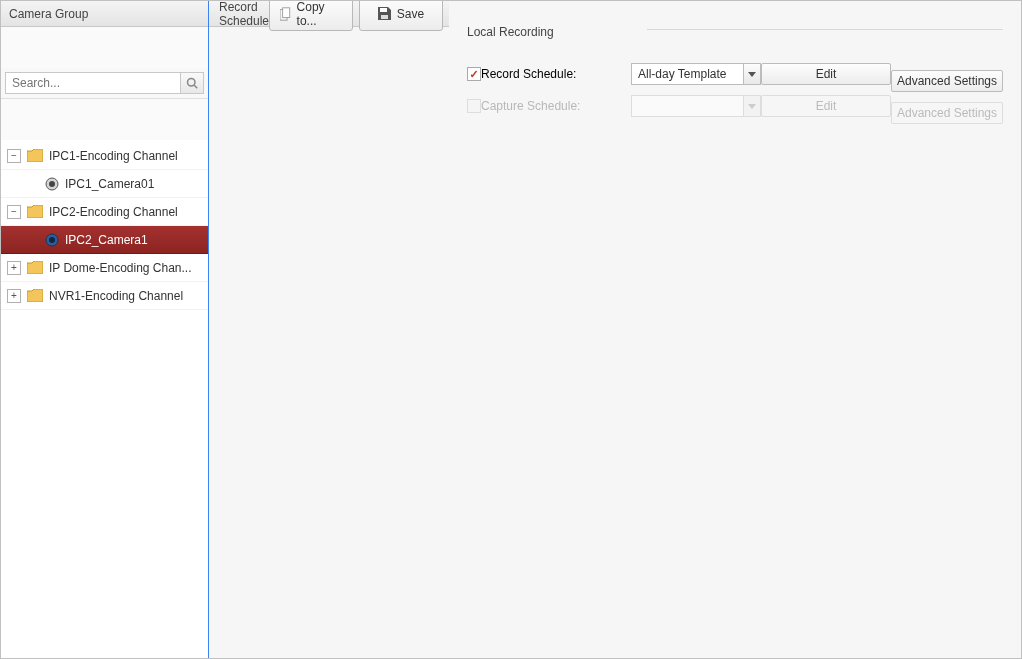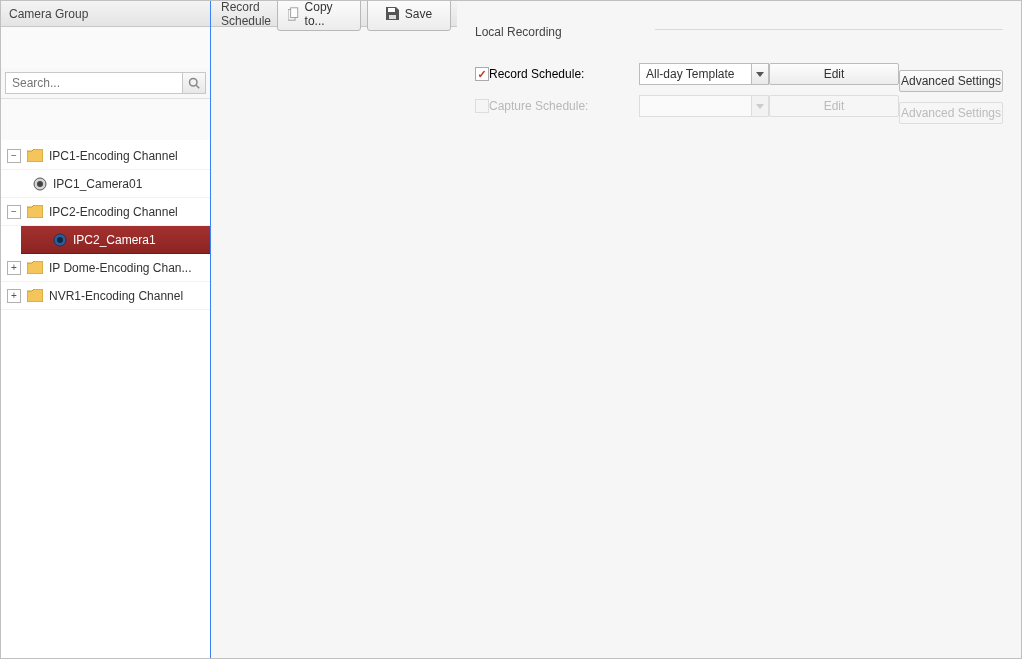--- a/index.html
+++ b/index.html
@@ -70,21 +70,21 @@
       align-items: center;
       padding-left: 6px;
       color: #333;
       cursor: pointer;
       white-space: nowrap;
       overflow: hidden;
       text-overflow: ellipsis;
       border-bottom: 1px solid #f2f2f2;
     }
     .tree-child {
-      padding-left: 32px;
+      padding-left: 44px;
     }
     .tree-node .expander {
       width: 14px;
       height: 14px;
       border: 1px solid #b0b0b0;
       background: #fff;
       color: #555;
       font-size: 10px;
       line-height: 12px;
       text-align: center;
@@ -104,21 +104,20 @@
       flex-shrink: 0;
     }
     .tree-node .label {
       overflow: hidden;
       text-overflow: ellipsis;
     }
     .tree-selected {
       background: linear-gradient(#a3312f, #8c2422);
       color: #fff;
       border-bottom: 1px solid #6d1b19;
-      margin-left: 20px;
     }
     .main {
       flex: 1;
       display: flex;
       flex-direction: row;
       background: #f6f6f6;
     }
     .main-header {
       height: 26px;
       display: flex;
@@ -230,21 +229,21 @@
       cursor: pointer;
       color: #333;
     }
     .action-btn.disabled {
       color: #bbb;
       border-color: #ddd;
       background: #f6f6f6;
       cursor: default;
     }
     .adv-btn {
-      width: 104px;
+      width: 112px;
       margin-top: 13px;
     }
     .section-underline {
       border-top: 1px solid #d9d9d9;
       margin-left: 180px;
       margin-top: -28px;
       margin-bottom: 28px;
     }
   </style>
 </head>

